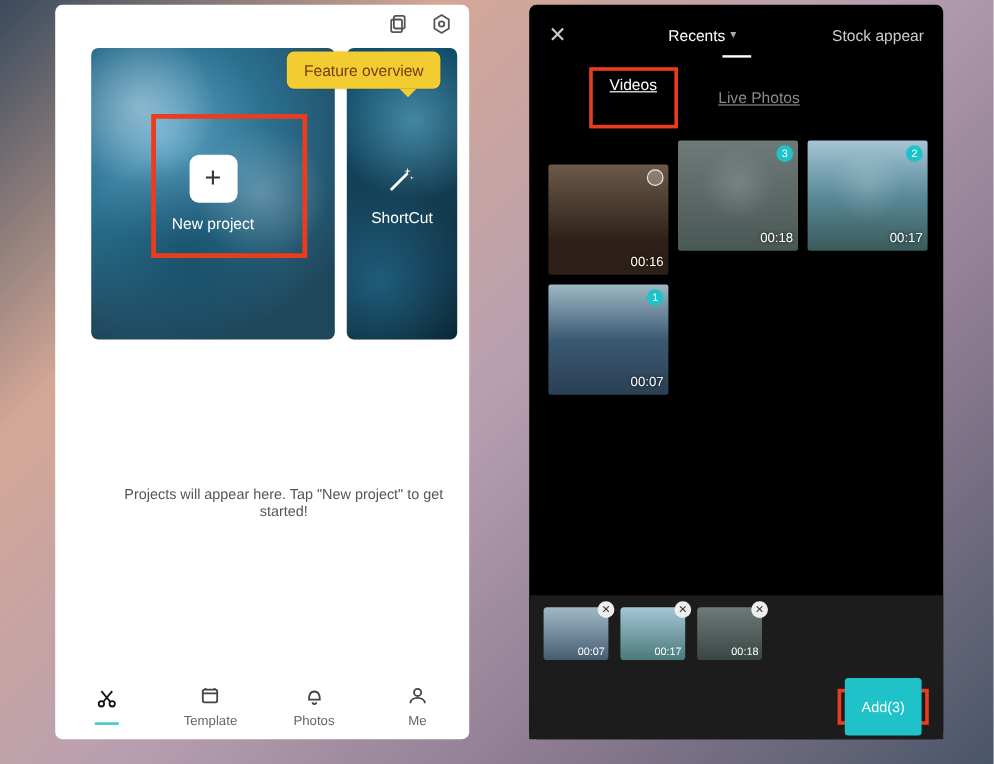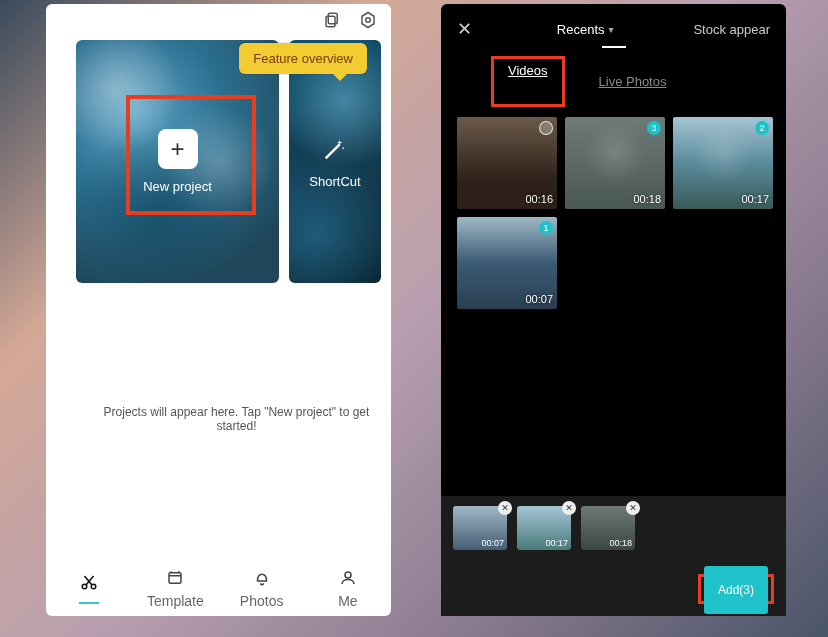--- a/index.html
+++ b/index.html
@@ -125,21 +125,21 @@
   .tabbar{
     margin-top:auto;
     height:55px;
     display:flex;
     align-items:center;
     justify-content:space-around;
     border-top:0;
   }
   .tab-item{
     display:flex; flex-direction:column; align-items:center;
-    font-size:14px; color:#666; gap:3px;
+    font-size:11px; color:#666; gap:3px;
     width:60px;
   }
   .tab-item.active .tab-icon { color:#111; }
   .tab-item.active::after{
     content:""; display:block; width:20px; height:2px; background:#2fc8d0; margin-top:2px;
   }
   .tab-icon{ width:18px; height:18px; color:#444; }
 
   
   .phone-right{
@@ -207,21 +207,21 @@
     background:#1fc2c8;
     color:#fff; font-size:9px;
     display:flex; align-items:center; justify-content:center;
   }
   .thumb .unselected{
     position:absolute; top:4px; right:4px;
     width:14px; height:14px; border-radius:50%;
     border:1.5px solid rgba(255,255,255,0.8);
     background:rgba(255,255,255,0.25);
   }
-  .t1{ background:linear-gradient(180deg,#6b5a4a 0%,#2d2018 70%); }
+  .t1{ background:linear-gradient(180deg,#6b5a4a 0%,#2d2018 70%);margin-top:20px; }
   .t2{ background:linear-gradient(180deg,#6e7a78 0%, #4a5855 100%); }
   .t3{ background:linear-gradient(180deg,#a5c5d5 0%, #5a8a9a 50%, #3a5a5a 100%); }
   .t4{ background:linear-gradient(180deg,#9fb8c4 0%, #3b5a74 50%, #2a3f52 100%); }
   .t2::after,.t3::after{content:"";position:absolute;inset:0;background:radial-gradient(circle at 50% 40%, rgba(255,255,255,0.15) 0, transparent 40%);}
 
   .selection-tray{
     margin-top:auto;
     background:#1c1c1c;
     height:120px;
     display:flex;

